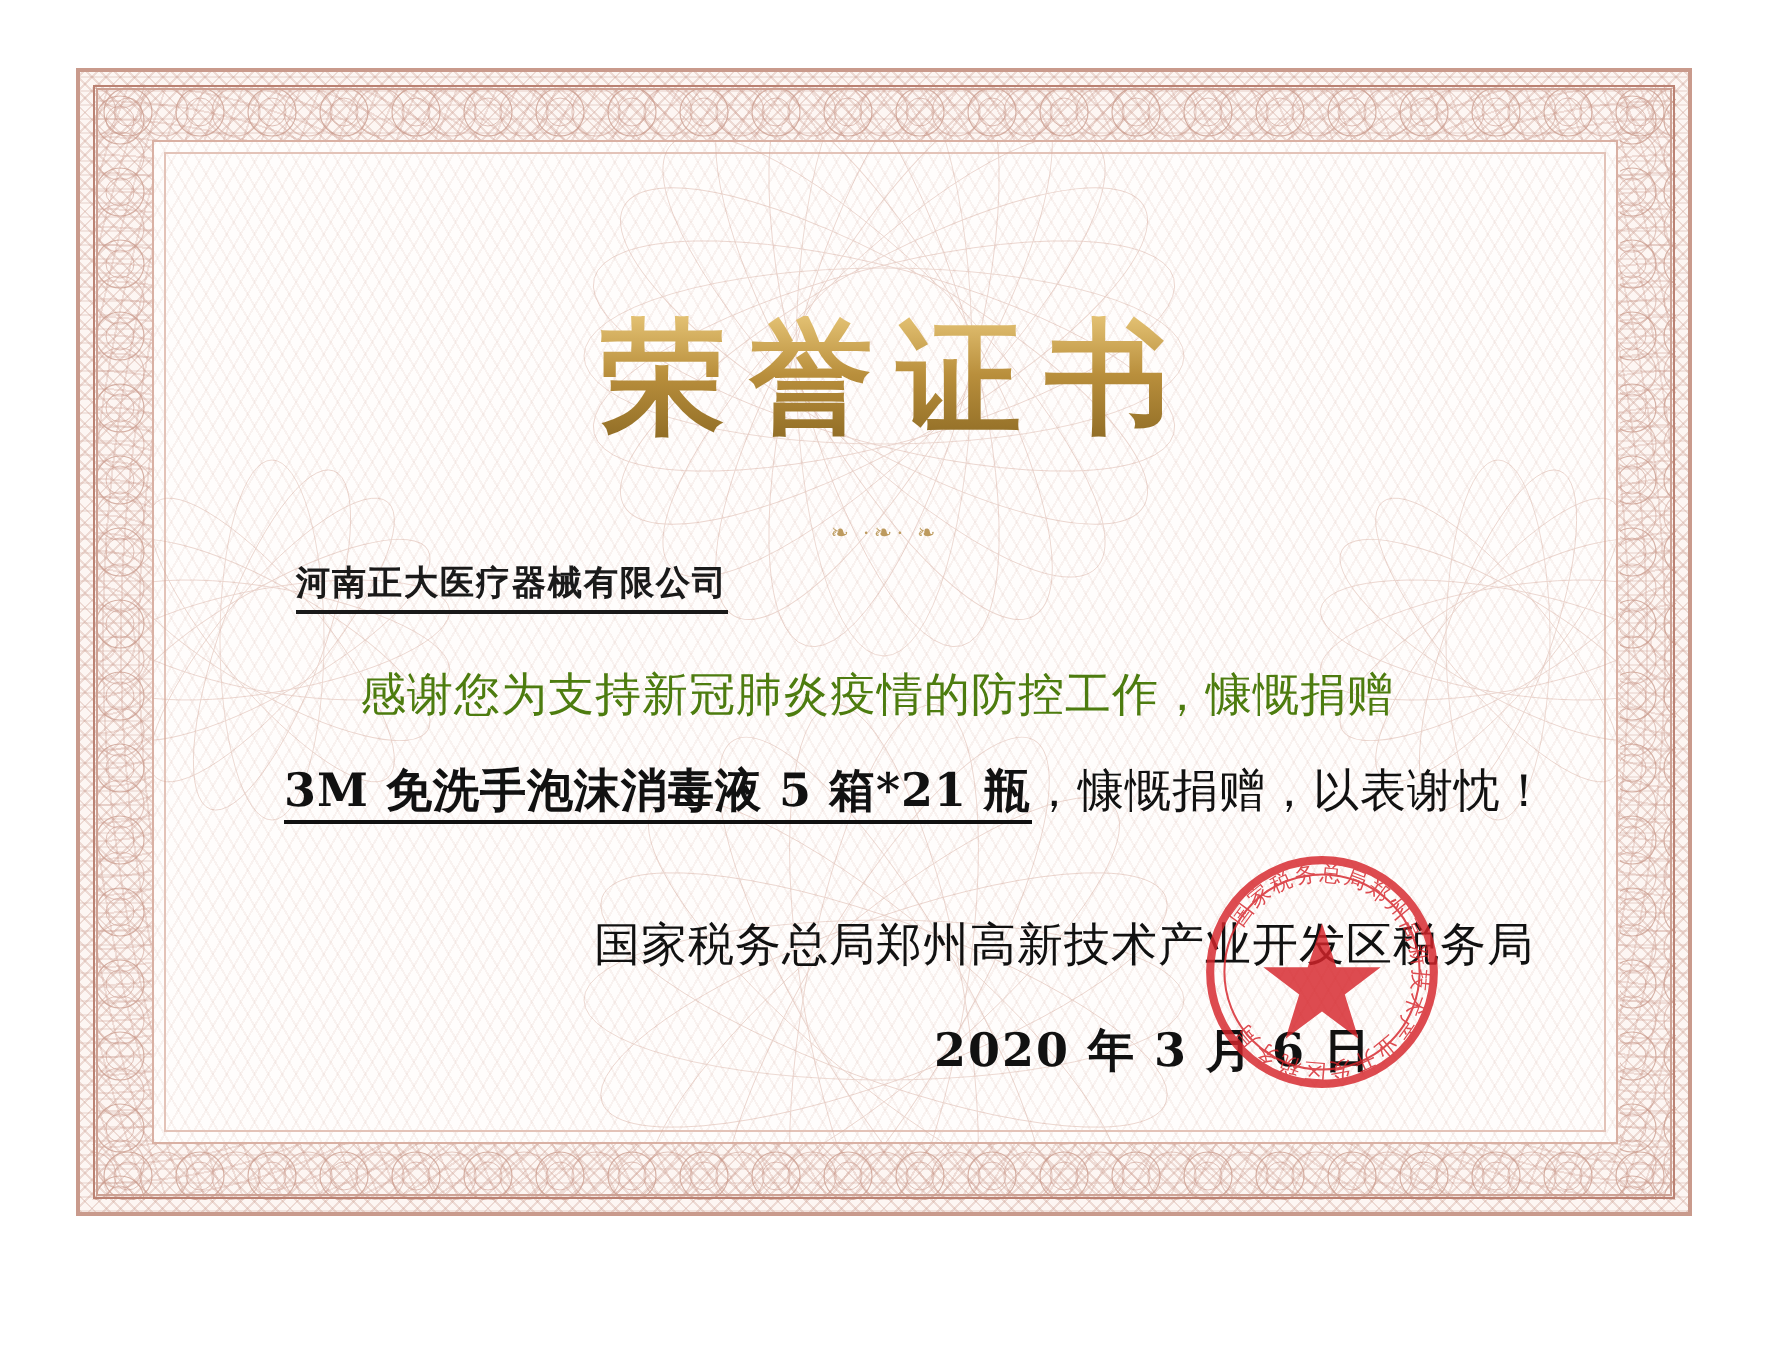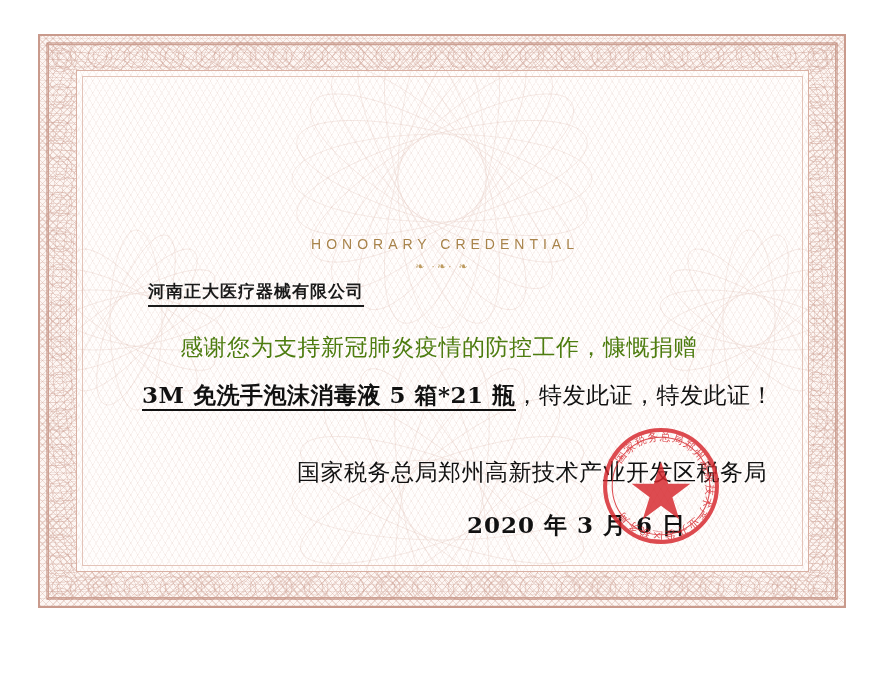--- a/index.html
+++ b/index.html
@@ -286,33 +286,31 @@
         <ellipse rx="90" ry="26" transform="rotate(170)"></ellipse>
           <ellipse rx="90" ry="26" transform="rotate(10)"></ellipse>
         <ellipse rx="90" ry="26" transform="rotate(30)"></ellipse>
           <ellipse rx="90" ry="26" transform="rotate(50)"></ellipse>
       </g>
     </g>
   </svg>
 
   <div class="content">
 
-
-    <div class="title-sub-wrap">
-      <span class="title-sub">HONORARY CREDENTIAL</span>
-    </div>
+    <div class="title-main">荣誉证书</div>
+
 
     <div class="title-flourish">❧ ·❧· ❧</div>
 
     <div class="recipient">河南正大医疗器械有限公司</div>
 
     <div class="line-thanks">感谢您为支持新冠肺炎疫情的防控工作，慷慨捐赠</div>
 
     <div class="line-donation">
-      <span class="item">3M 免洗手泡沫消毒液 5 箱*21 瓶</span><span>，特发此证，特发此证！</span>
+      <span class="item">3M 免洗手泡沫消毒液 5 箱*21 瓶</span><span>，慷慨捐赠，以表谢忱！</span>
     </div>
 
     <div class="issuer">国家税务总局郑州高新技术产业开发区税务局</div>
 
     <div class="issue-date">2020 年 3 月 6 日</div>
 
     <svg class="seal" viewBox="0 0 120 120">
       <defs>
         <path id="sealArc" d="M 60,60 m -45,0 a 45,45 0 1,1 90,0 a 45,45 0 1,1 -90,0"></path>
       </defs>

